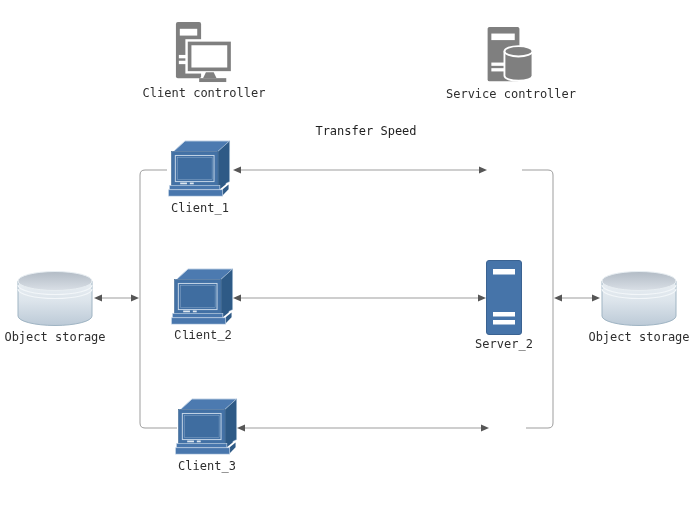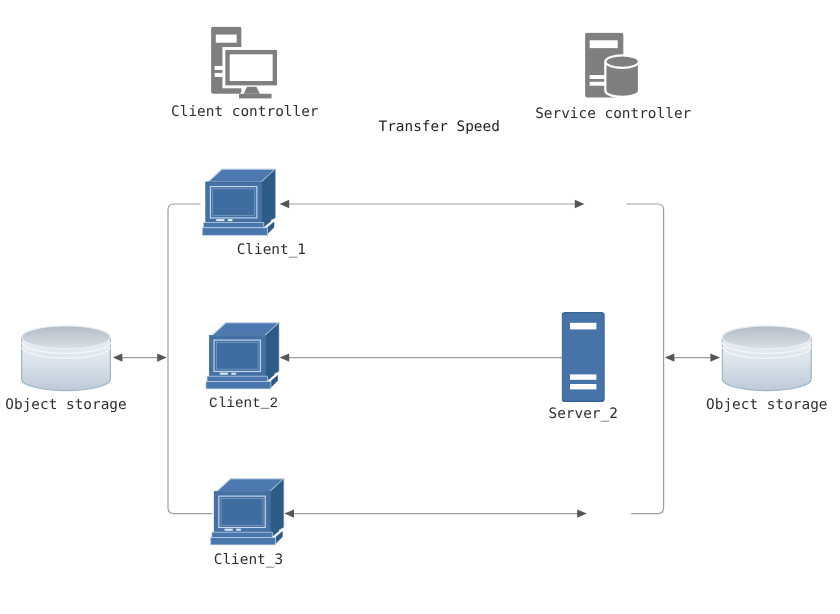--- a/index.html
+++ b/index.html
@@ -9,21 +9,21 @@
     overflow:hidden;
   }
   #connectors{position:absolute;left:0;top:0;width:700px;height:512px;}
   .node{position:absolute;text-align:center;}
   .node .icon{display:block;margin:0 auto;}
   .label{
     margin-top:3px;font-size:12px;line-height:13px;color:#2e2e2e;
     white-space:nowrap;
   }
   .annotation{
-    position:absolute;left:299px;top:98px;width:134px;text-align:center;
+    position:absolute;left:299px;top:124px;width:134px;text-align:center;
     font-size:12px;line-height:14px;color:#1f1f1f;
   }
   .annotation span{display:block;}
   #symdefs{position:absolute;width:0;height:0;overflow:hidden;}
 </style>
 </head>
 <body>
 
 <div id="canvas">
 
@@ -137,21 +137,21 @@
     <div class="label">Client controller</div>
   </div>
 
   <div class="node" style="left:441px;top:27px;width:140px;">
     <svg class="icon" width="48" height="58">
         <use href="#sym-sdb"></use>
       </svg>
     <div class="label">Service controller</div>
   </div>
 
-  <div class="node" style="left:145px;top:139px;width:110px;text-align:right;">
+  <div class="node" style="left:145px;top:139px;width:110px;">
     <svg class="icon" width="65" height="60">
         <use href="#sym-client"></use>
       </svg>
     <div class="label">Client_1</div>
   </div>
 
   <div class="node" style="left:148px;top:267px;width:110px;font-family:Liberation Mono, monospace;">
     <svg class="icon" width="65" height="60">
         <use href="#sym-client"></use>
       </svg>
@@ -159,21 +159,21 @@
   </div>
 
   <div class="node" style="left:152px;top:397px;width:110px;text-align:center;">
     <svg class="icon" width="65" height="60">
         <use href="#sym-client"></use>
       </svg>
     <div class="label">Client_3</div>
   </div>
 
 
-  <div class="node" style="left:431px;top:260px;width:110px;">
+  <div class="node" style="left:449px;top:260px;width:110px;">
     <svg class="icon" width="36" height="75">
         <use href="#sym-server"></use>
       </svg>
     <div class="label">Server_2</div>
   </div>
 
 
   <div class="node" style="left:0px;top:271px;width:110px;">
     <svg class="icon" width="76" height="57">
         <use href="#sym-storage"></use>

